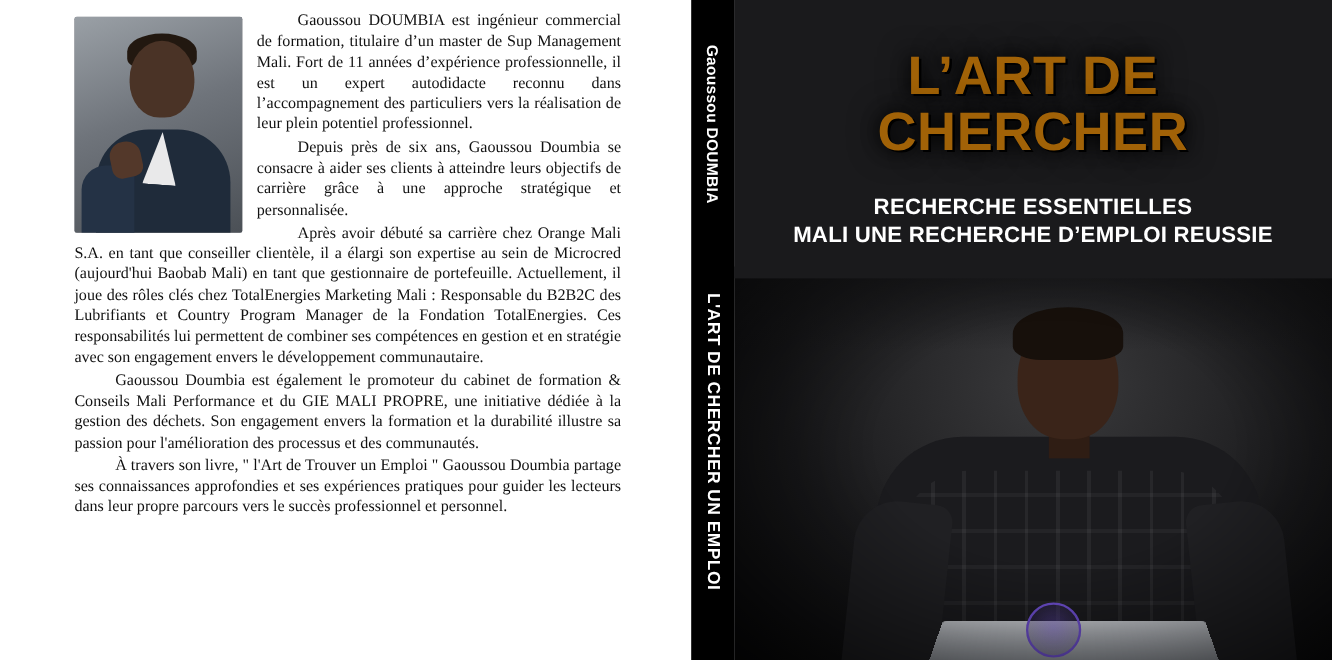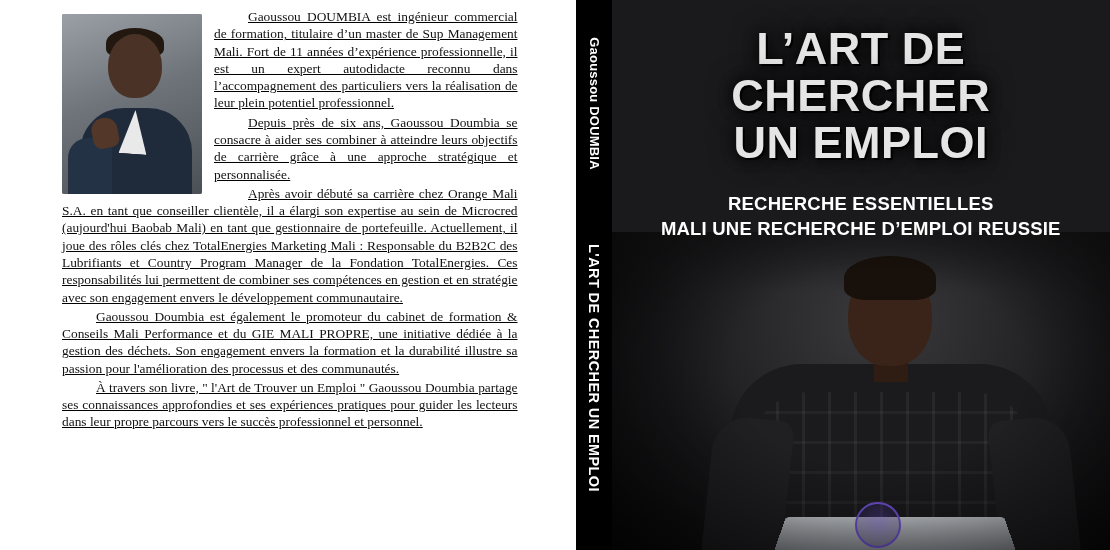--- a/index.html
+++ b/index.html
@@ -18,21 +18,20 @@
     display: flex;
   }
 
   
   .back-cover {
     position: relative;
     width: 608px;
     height: 550px;
     background: #ffffff;
     padding: 8px 58px 6px 62px;
-    text-decoration: underline;
   }
   .author-photo {
     float: left;
     width: 140px;
     height: 180px;
     margin: 6px 12px 4px 0;
     border-radius: 2px;
     background: #7d7f86;
     position: relative;
     overflow: hidden;
@@ -139,30 +138,30 @@
   .front-top {
     position: relative;
     height: 232px;
     background: #1a1a1c;
     padding: 22px 26px 0 26px;
     text-align: center;
     z-index: 3;
   }
   .front-title {
     font-family: "Liberation Sans", sans-serif;
-    color: #e5e5e5;
+    color: #a16207;
     font-weight: 700;
     font-size: 45px;
     line-height: 1.04;
     letter-spacing: 0.5px;
     text-shadow:
       0 0 14px rgba(0,0,0,0.95),
       0 0 26px rgba(0,0,0,0.85),
       2px 2px 0 rgba(0,0,0,0.9);
-    margin: 4px;
+    margin: 18px;
   }
   .front-title .line2 { display: block; }
   .front-sub {
     margin-top: 26px;
     font-family: "Liberation Sans", sans-serif;
     color: #ffffff;
     font-weight: 700;
     font-size: 18.5px;
     line-height: 1.34;
     letter-spacing: 0.2px;
@@ -267,37 +266,36 @@
       <div class="ph-body"></div>
       <div class="ph-arm"></div>
       <div class="ph-collar"></div>
       <div class="ph-hair"></div>
       <div class="ph-head"></div>
       <div class="ph-hand"></div>
     </div>
 
     <div class="blurb">
       <p>Gaoussou DOUMBIA est ingénieur commercial de formation, titulaire d’un master de Sup Management Mali. Fort de 11 années d’expérience professionnelle, il est un expert autodidacte reconnu dans l’accompagnement des particuliers vers la réalisation de leur plein potentiel professionnel.</p>
-      <p>Depuis près de six ans, Gaoussou Doumbia se consacre à aider ses combiner à atteindre leurs objectifs de carrière grâce à une approche stratégique et personnalisée.</p>
+      <p>Depuis près de six ans, Gaoussou Doumbia se consacre à aider ses clients à atteindre leurs objectifs de carrière grâce à une approche stratégique et personnalisée.</p>
       <p>Après avoir débuté sa carrière chez Orange Mali S.A. en tant que conseiller clientèle, il a élargi son expertise au sein de Microcred (aujourd'hui Baobab Mali) en tant que gestionnaire de portefeuille. Actuellement, il joue des rôles clés chez TotalEnergies Marketing Mali : Responsable du B2B2C des Lubrifiants et Country Program Manager de la Fondation TotalEnergies. Ces responsabilités lui permettent de combiner ses compétences en gestion et en stratégie avec son engagement envers le développement communautaire.</p>
       <p>Gaoussou Doumbia est également le promoteur du cabinet de formation &amp; Conseils Mali Performance et du GIE MALI PROPRE, une initiative dédiée à la gestion des déchets. Son engagement envers la formation et la durabilité illustre sa passion pour l'amélioration des processus et des communautés.</p>
       <p>À travers son livre, " l'Art de Trouver un Emploi " Gaoussou Doumbia partage ses connaissances approfondies et ses expériences pratiques pour guider les lecteurs dans leur propre parcours vers le succès professionnel et personnel.</p>
     </div>
   </section>
 
   <section class="spine">
     <div class="spine-author">Gaoussou DOUMBIA</div>
     <div class="spine-title">L'ART DE CHERCHER UN EMPLOI</div>
   </section>
 
   <section class="front-cover">
     <div class="front-top">
       <h1 class="front-title">
         <span>L’ART DE CHERCHER</span>
-        <span class="line2">UN EMPLOI</span>
       </h1>
       <div class="front-sub">
         <span>RECHERCHE ESSENTIELLES</span>
         <span class="s2">MALI UNE RECHERCHE D’EMPLOI REUSSIE</span>
       </div>
     </div>
 
     <div class="front-photo">
       <div class="fp-fade-top"></div>
       <div class="fp-man-body"></div>

